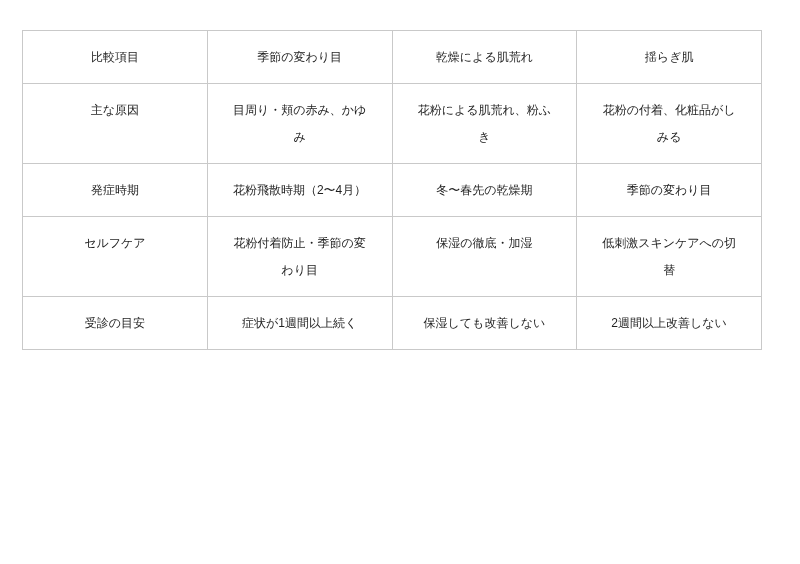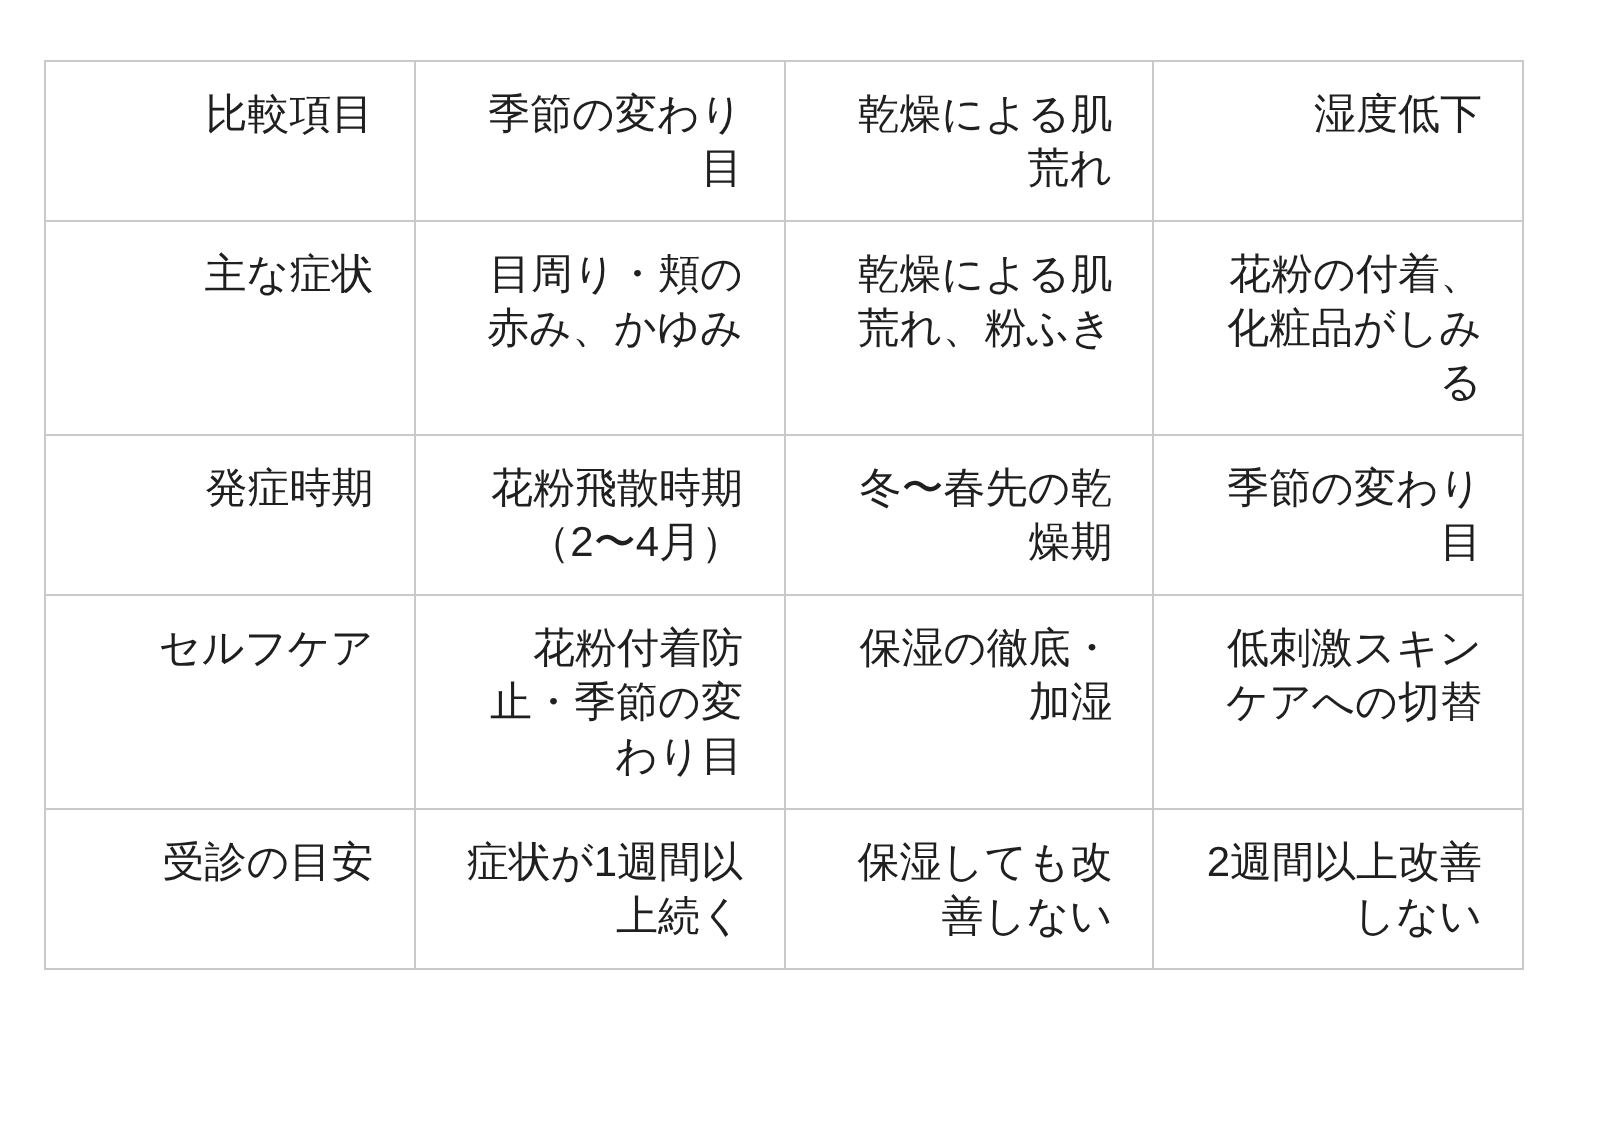--- a/index.html
+++ b/index.html
@@ -24,25 +24,25 @@
     width: 740px;
     border-collapse: collapse;
     table-layout: fixed;
     background: #ffffff;
   }
   table.cmp col { width: 25%; }
   table.cmp th,
   table.cmp td {
     border: 1px solid #c9c9c9;
     padding: 13px 20px 12px 20px;
-    font-size: 21px;
+    font-size: 12px;
     line-height: 27px;
     font-weight: 400;
     color: #1f1f1f;
-    text-align: right;
+    text-align: center;
     vertical-align: top;
     word-break: break-all;
     overflow-wrap: break-word;
   }
 </style>
 </head>
 <body>
 
 <div class="page">
   <table class="cmp">
@@ -50,28 +50,28 @@
       <col>
         <col>
         <col>
         <col>
     </colgroup>
     <thead>
       <tr>
         <th>比較項目</th>
         <th>季節の変わり目</th>
         <th>乾燥による肌荒れ</th>
-        <th>湿度低下</th>
+        <th>揺らぎ肌</th>
       </tr>
     </thead>
     <tbody>
       <tr>
-        <td>主な症状</td>
+        <td>主な原因</td>
         <td>目周り・頬の赤み、かゆみ</td>
-        <td>乾燥による肌荒れ、粉ふき</td>
+        <td>花粉による肌荒れ、粉ふき</td>
         <td>花粉の付着、化粧品がしみる</td>
       </tr>
       <tr>
         <td>発症時期</td>
         <td>花粉飛散時期（2〜4月）</td>
         <td>冬〜春先の乾燥期</td>
         <td>季節の変わり目</td>
       </tr>
       <tr>
         <td>セルフケア</td>

